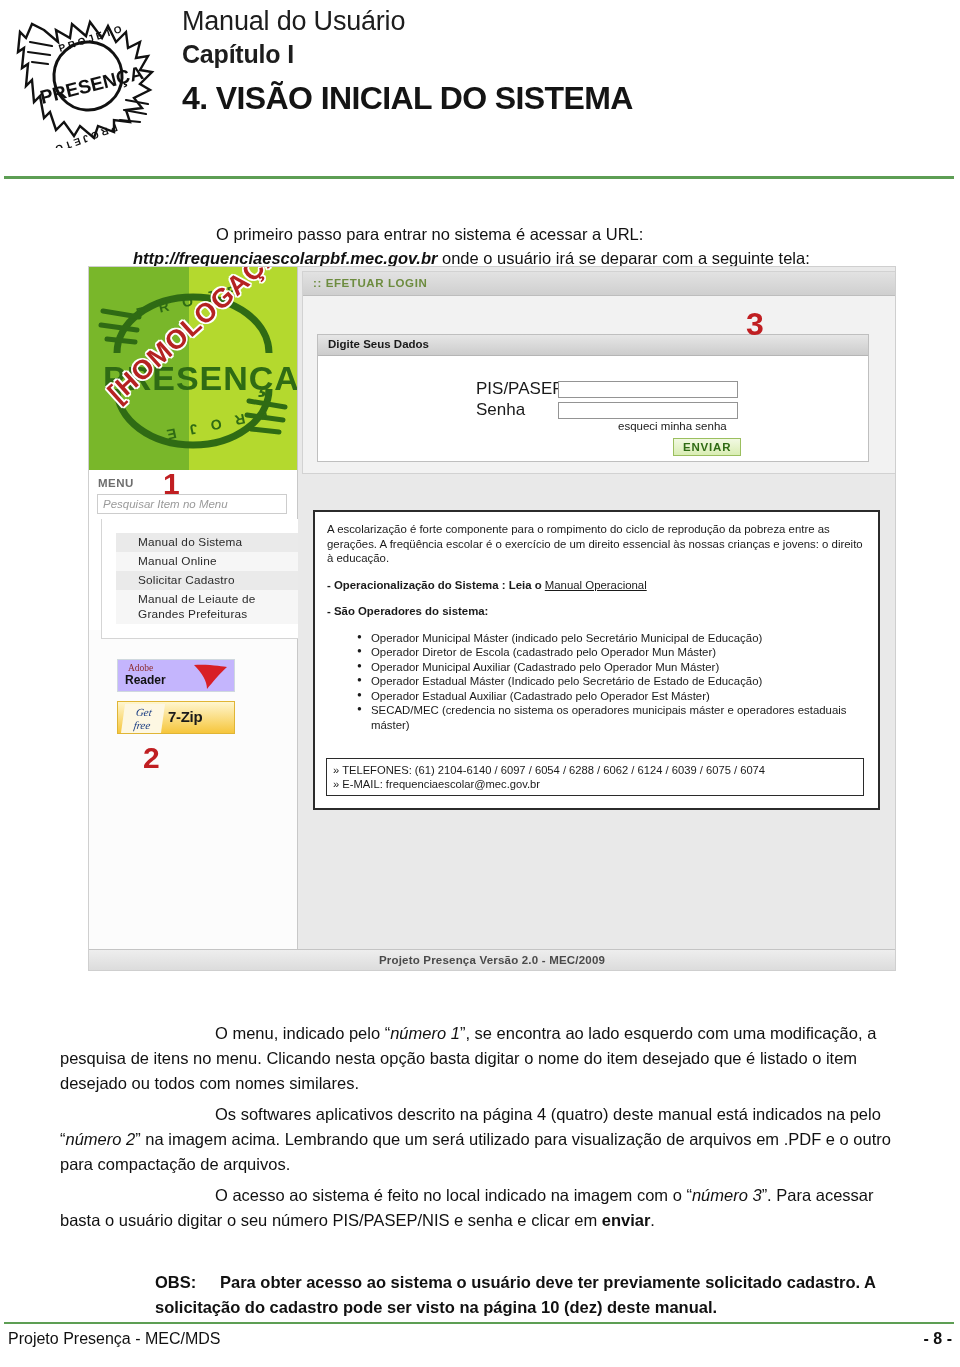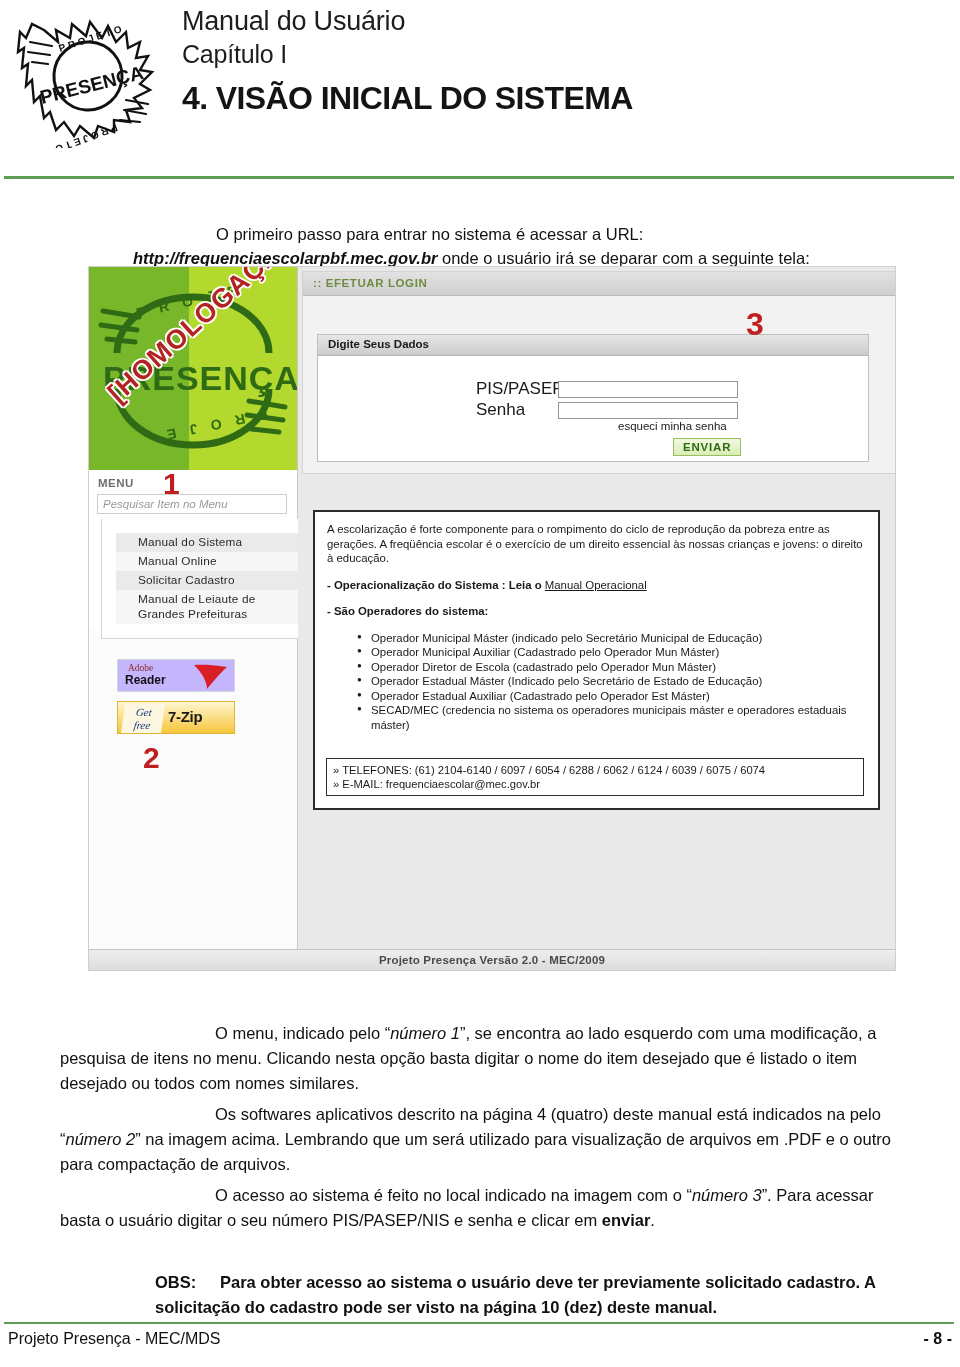--- a/index.html
+++ b/index.html
@@ -40,21 +40,21 @@
   .hdr-line1 {
     font-size: 27px;
     font-weight: 400;
     letter-spacing: -0.2px;
     line-height: 34px;
     color: #1d1d1d;
     white-space: nowrap;
   }
   .hdr-line2 {
     font-size: 25px;
-    font-weight: 400;
+    font-weight: 700;
     letter-spacing: -0.2px;
     line-height: 33px;
     color: #1d1d1d;
     white-space: nowrap;
   }
   .hdr-title {
     font-size: 32px;
     font-weight: bold;
     letter-spacing: -0.6px;
     line-height: 42px;
@@ -637,22 +637,22 @@
 
       <div id="login-marker-3">3</div>
     </div>
 
     <div id="info-panel">
       <p class="info-p">A escolarização é forte componente para o rompimento do ciclo de reprodução da pobreza entre as gerações. A freqüência escolar é o exercício de um direito essencial às nossas crianças e jovens: o direito à educação.</p>
       <p class="info-p"><span class="info-b">- Operacionalização do Sistema : Leia o </span><span class="info-link">Manual Operacional</span></p>
       <p class="info-p info-b">- São Operadores do sistema:</p>
       <ul id="operators-list">
         <li>Operador Municipal Máster (indicado pelo Secretário Municipal de Educação)</li>
+        <li>Operador Diretor de Escola (cadastrado pelo Operador Mun Máster)</li>
         <li>Operador Municipal Auxiliar (Cadastrado pelo Operador Mun Máster)</li>
-        <li>Operador Diretor de Escola (cadastrado pelo Operador Mun Máster)</li>
         <li>Operador Estadual Máster (Indicado pelo Secretário de Estado de Educação)</li>
         <li>Operador Estadual Auxiliar (Cadastrado pelo Operador Est Máster)</li>
         <li>SECAD/MEC (credencia no sistema os operadores municipais máster e operadores estaduais máster)</li>
       </ul>
       <div id="contact-box">
         <div class="contact-line">» TELEFONES: (61) 2104-6140 / 6097 / 6054 / 6288 / 6062 / 6124 / 6039 / 6075 / 6074</div>
         <div class="contact-line">» E-MAIL: frequenciaescolar@mec.gov.br</div>
       </div>
     </div>
   </div>

